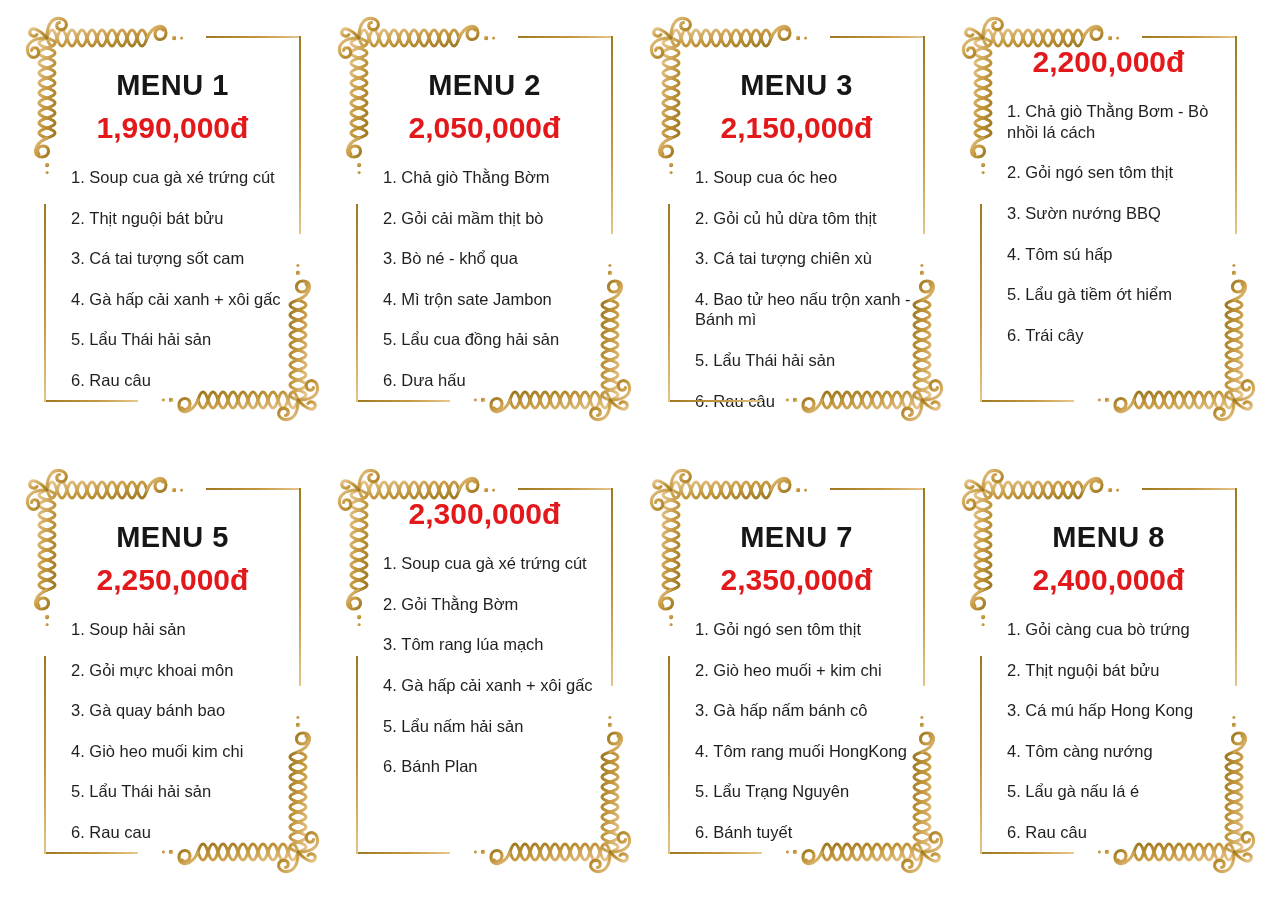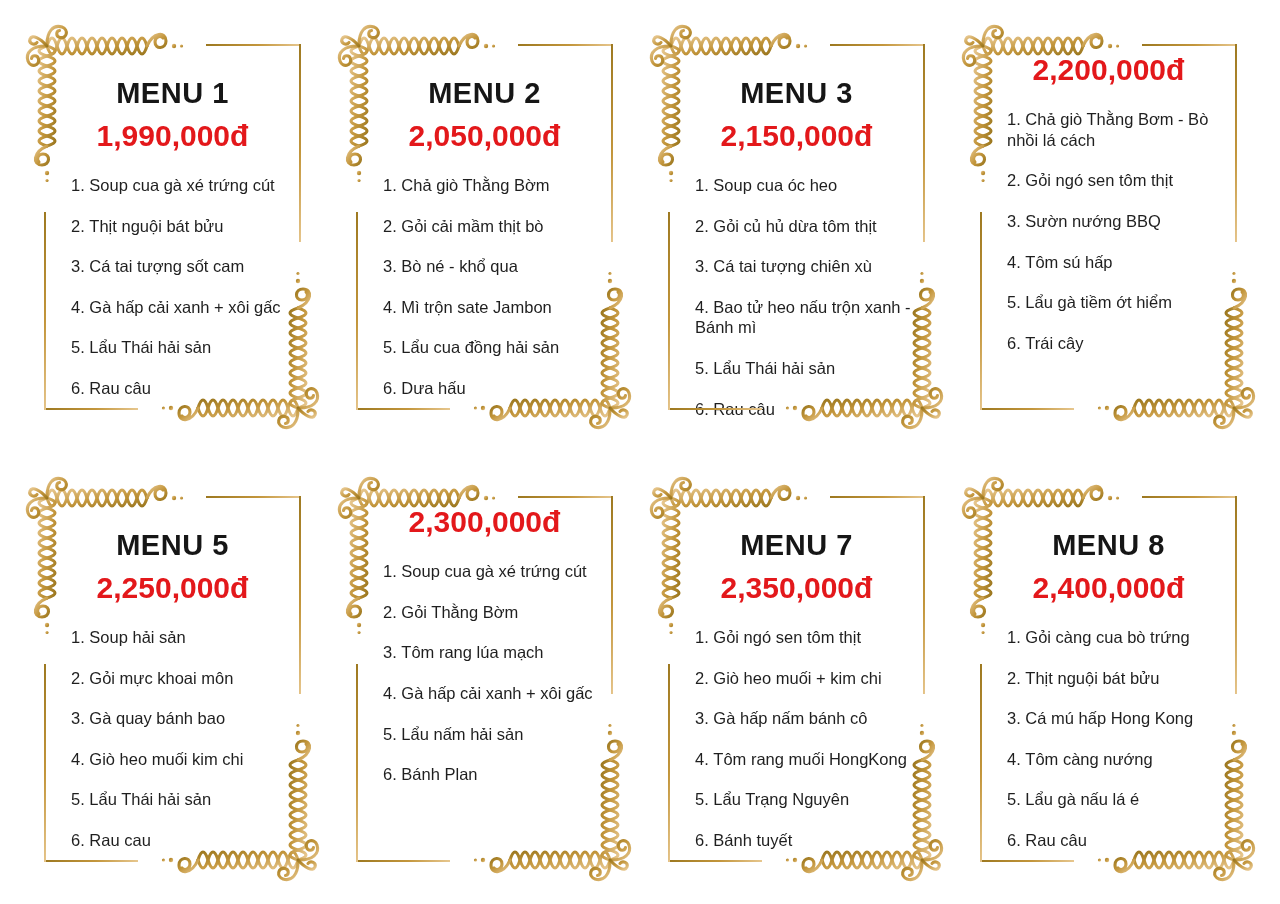--- a/index.html
+++ b/index.html
@@ -16,21 +16,21 @@
     font-family:"Liberation Sans","DejaVu Sans",sans-serif;
     background:#ffffff;
   }
   .sheet{
     position:relative;
     width:1280px;height:904px;
     background:#ffffff;
     overflow:hidden;
   }
   .menu-grid{
-    position:absolute;left:45px;top:44px;
+    position:absolute;left:45px;top:36px;
     display:grid;
     grid-template-columns:repeat(4,255px);
     grid-template-rows:366px 366px;
     column-gap:57px;row-gap:86px;
   }
   .card{position:relative;}
   
   .fl{
     position:absolute;
     background:linear-gradient(100deg,var(--gold-dark),var(--gold-mid) 55%,var(--gold-light));

